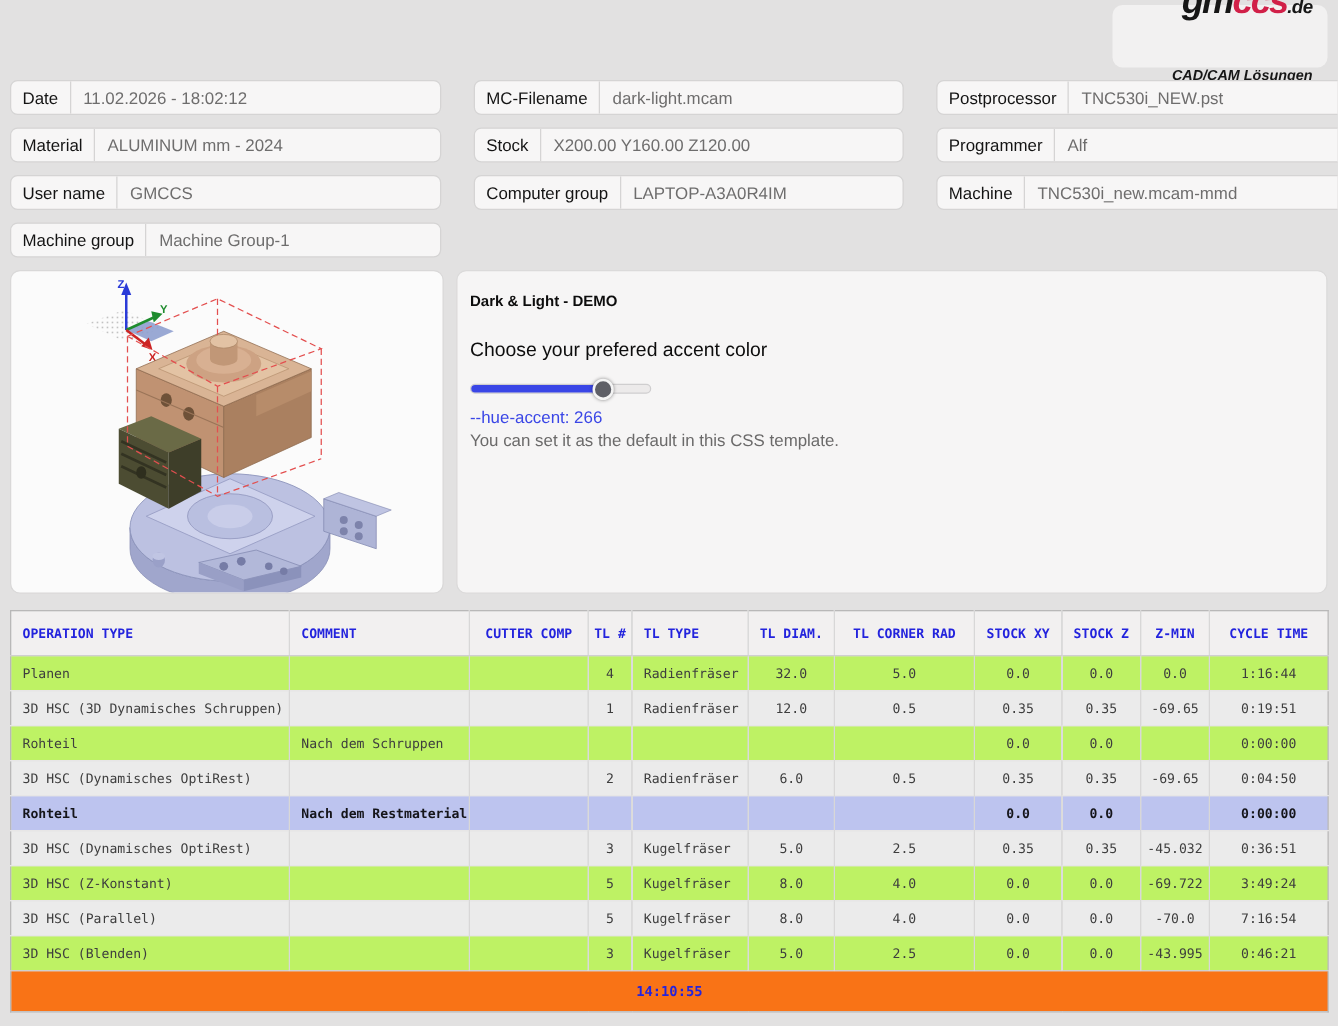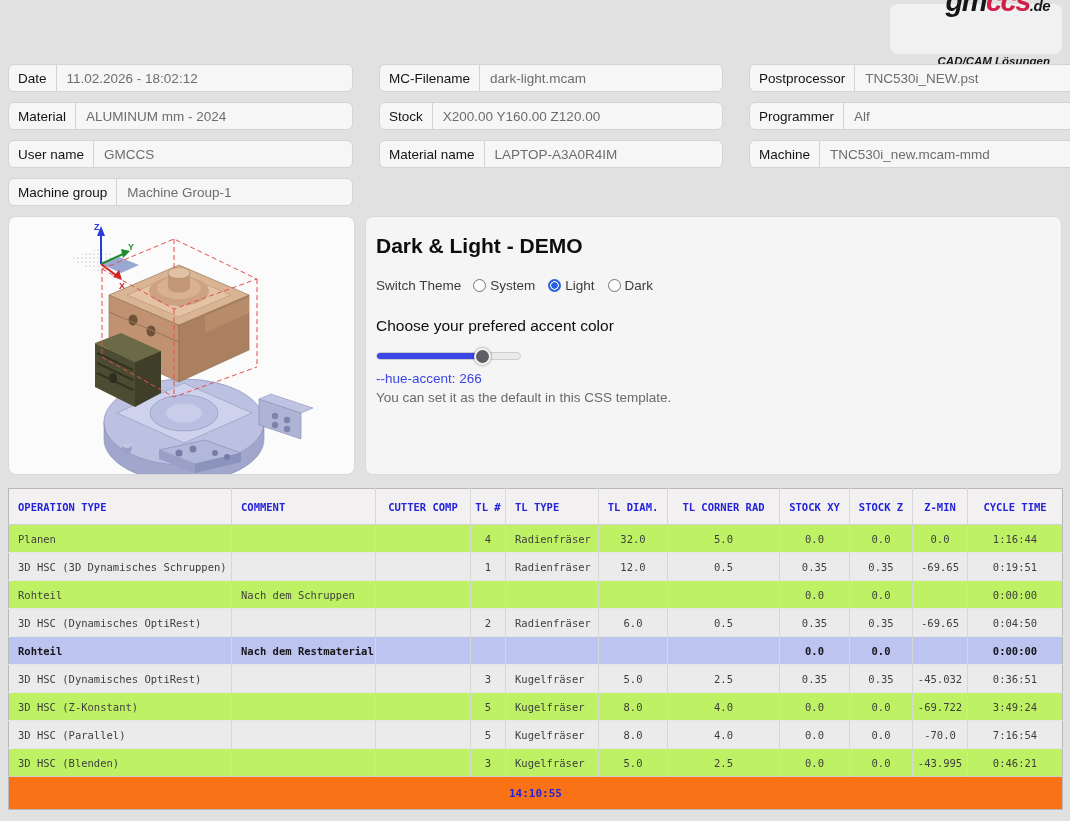--- a/index.html
+++ b/index.html
@@ -30,21 +30,21 @@
   .field{
     height:28px;background:#f7f6f6;border:1px solid #d5d4d4;border-radius:6px;
     display:flex;align-items:center;font-size:13.5px;overflow:hidden;white-space:nowrap
   }
   .f-label{padding:0 9px;color:#141414;border-right:1px solid #d5d4d4;height:100%;display:flex;align-items:center}
   .f-value{padding:0 10px;color:#6e6d6d}
   
   .main-row{display:flex;gap:10px;margin-bottom:13px}
   .viewport{width:347px;height:259px;background:#fbfbfb;border:1px solid #d9d8d8;border-radius:8px;overflow:hidden}
   .theme-panel{flex:1;height:259px;background:#f6f5f5;border:1px solid #dbdada;border-radius:8px;padding:17px 14px 0 10px}
-  .tp-title{font-size:21px;font-weight:bold;color:#0d0d0d}
+  .tp-title{font-size:12px;font-weight:bold;color:#0d0d0d}
   .radio-row{display:flex;align-items:center;margin-top:20px;font-size:13.5px;color:#3c3c3c}
   .radio-row .switch-label{margin-right:12px}
   .radio-opt{display:flex;align-items:center;margin-right:13px;cursor:default}
   .radio{width:13px;height:13px;border-radius:50%;border:1.5px solid #757575;background:#fdfdfd;display:inline-block;margin-right:4px}
   .radio.checked{
     border:none;
     background:radial-gradient(circle at 50% 50%,var(--radio-accent) 0 3px,#fff 3.5px 4px,var(--radio-accent) 4.5px 6.5px);
   }
   .tp-accent-heading{font-size:15.5px;font-weight:normal;color:#0d0d0d;margin-top:24px}
   .slider{position:relative;width:145px;height:8px;margin-top:17px;background:#eceaea;border:1px solid #cfcecf;border-radius:5px}
@@ -110,21 +110,21 @@
       </div>
       <div class="field">
         <span class="f-label">Programmer</span>
         <span class="f-value">Alf</span>
       </div>
       <div class="field">
         <span class="f-label">User name</span>
         <span class="f-value">GMCCS</span>
       </div>
       <div class="field">
-        <span class="f-label">Material name</span>
+        <span class="f-label">Computer group</span>
         <span class="f-value">LAPTOP-A3A0R4IM</span>
       </div>
       <div class="field">
         <span class="f-label">Machine</span>
         <span class="f-value">TNC530i_new.mcam-mmd</span>
       </div>
       <div class="field">
         <span class="f-label">Machine group</span>
         <span class="f-value">Machine Group-1</span>
       </div>
@@ -209,37 +209,20 @@
           <line x1="93" y1="52" x2="93" y2="140"></line>
           <line x1="248" y1="62" x2="248" y2="150"></line>
           <line x1="165" y1="92" x2="165" y2="180"></line>
           <polyline points="93,140 165,180 248,150"></polyline>
         </g>
       </svg>
     </div>
 
     <div class="theme-panel">
       <div class="tp-title">Dark &amp; Light - DEMO</div>
-      <div class="radio-row">
-        <span class="switch-label">Switch Theme</span>
-        <span id="radio-options" style="display:flex;align-items:center">
-            <label class="radio-opt">
-              <span class="radio"></span>
-              <span>System</span>
-            </label>
-            <label class="radio-opt">
-              <span class="radio checked"></span>
-              <span>Light</span>
-            </label>
-            <label class="radio-opt">
-              <span class="radio"></span>
-              <span>Dark</span>
-            </label>
-          </span>
-      </div>
       <div class="tp-accent-heading">Choose your prefered accent color</div>
       <div class="slider" id="hue-slider">
         <div class="slider-fill" id="slider-fill" style="width: 73.8889%;"></div>
         <div class="slider-thumb" id="slider-thumb" style="left: calc(73.8889% - 9px);"></div>
       </div>
       <div class="hue-text">--hue-accent: 266</div>
       <div class="tp-note">You can set it as the default in this CSS template.</div>
     </div>
   </div>
 

